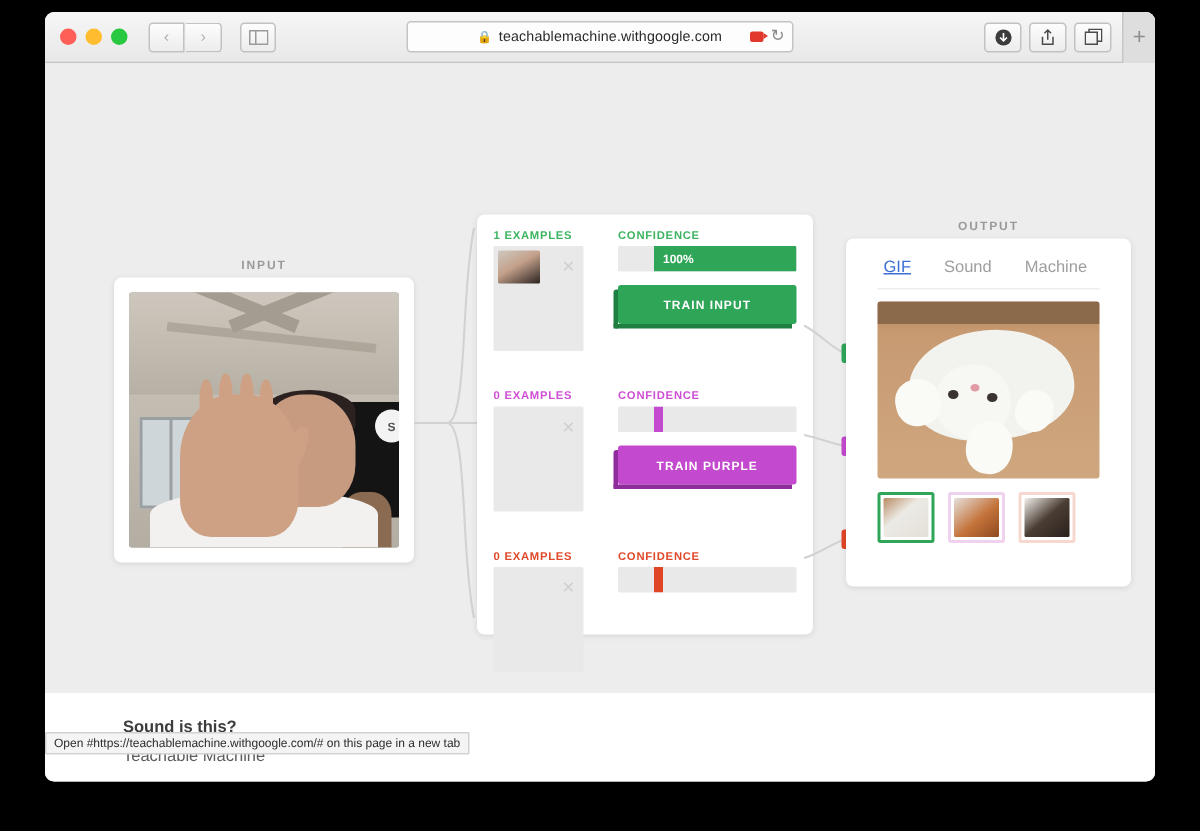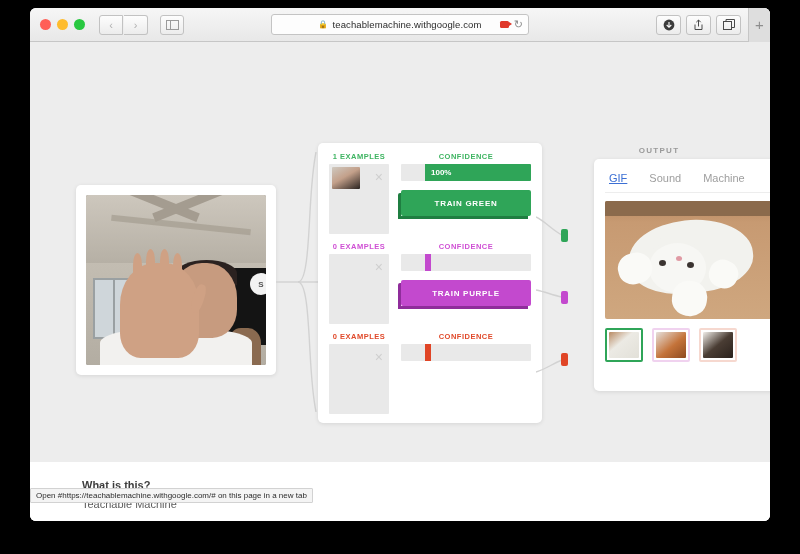--- a/index.html
+++ b/index.html
@@ -155,26 +155,26 @@
   
   #learning-label { left: 288px; top: 88px; width: 224px; }
   .learn-card {
     position: absolute; left: 288px; top: 101px;
     width: 224px; height: 280px;
     background: #fff; border-radius: 5px;
     box-shadow: 0 1px 4px rgba(0,0,0,.10);
     padding: 9px 11px;
   }
   .class-row { position: relative; height: 87px; }
-  .class-row + .class-row { margin-top: 3px; }
+  .class-row + .class-row { margin-top: 20px; }
   .ex-head {
     font-size: 7.5px; font-weight: 700; letter-spacing: .5px;
     margin-bottom: 3px; text-transform: uppercase;
   }
-  .row-inner { display: flex; gap: 12px; text-align: center; }
+  .row-inner { display: flex; gap: 23px; }
   .ex-col { width: 60px; }
   .ex-box {
     width: 60px; height: 70px; background: #e9e9e9;
     position: relative; border-radius: 1px;
   }
   .ex-thumb {
     position: absolute; left: 3px; top: 3px; width: 28px; height: 22px;
     border-radius: 1px; overflow: hidden;
     background: linear-gradient(150deg,#cfc9c0 0%,#c3a08a 45%,#2a2320 100%);
   }
@@ -219,25 +219,25 @@
   .btn-green  { background: #2fa558; }
   .btn-green::before, .btn-green::after  { background: #1f7e41; }
   .btn-purple { background: #c349ce; }
   .btn-purple::before, .btn-purple::after { background: #8f2d9b; }
   .btn-orange { background: #e04526; }
   .btn-orange::before, .btn-orange::after { background: #ab2f16; }
 
   
   #output-label { left: 534px; top: 104px; width: 190px; }
   .out-card {
-    position: absolute; left: 564px; top: 117px;
+    position: absolute; left: 534px; top: 117px;
     width: 190px; height: 232px;
     background: #fff; border-radius: 5px;
     box-shadow: 0 1px 4px rgba(0,0,0,.10);
-    padding: 10px 11px;
+    padding: 10px 21px;
   }
   .out-tabs {
     display: flex; gap: 22px; padding: 3px 4px 8px;
     border-bottom: 1px solid #ededed;
   }
   .out-tab { font-size: 11px; color: #9e9e9e; cursor: pointer; }
   .out-tab.active { color: #3b6fd4; text-decoration: underline; }
   .gif-view {
     margin-top: 8px; height: 118px; border-radius: 2px;
     overflow: hidden; position: relative;
@@ -352,20 +352,21 @@
           <path d="M3 2.5 L3 0.5 L11.5 0.5 L11.5 8.5 L9 8.5" fill="none" stroke="#4a4a4a"></path>
         </svg>
       </div>
       <div class="plusbtn">+</div>
     </div>
   </div>
 
   <div class="page">
     <div class="stage">
 
+      <div class="col-label" id="input-label">INPUT</div>
       <div class="input-card">
         <div class="webcam">
           <div class="wc-ceiling"></div>
           <div class="wc-beam wc-b1"></div>
           <div class="wc-beam wc-b2"></div>
           <div class="wc-beam wc-b3"></div>
           <div class="wc-wall"></div>
           <div class="wc-window"></div>
           <div class="wc-dark"></div>
           <div class="wc-person2"></div>
@@ -399,21 +400,21 @@
               <div class="ex-box">
                 <div class="ex-thumb"></div>
                 <div class="ex-x">×</div>
               </div>
             </div>
             <div class="conf-col">
               <div class="conf-label c-green">CONFIDENCE</div>
               <div class="conf-bar">
                 <div class="conf-fill bg-green" style="width:100%">100%</div>
               </div>
-              <div class="train-btn btn-green">TRAIN GREEN</div>
+              <div class="train-btn btn-green">TRAIN INPUT</div>
             </div>
           </div>
         </div>
 
         <div class="class-row">
           <div class="row-inner">
             <div class="ex-col">
               <div class="ex-head c-purple">0 EXAMPLES</div>
               <div class="ex-box">
                 <div class="ex-x">×</div>
@@ -487,18 +488,18 @@
             <div class="thumb-img"></div>
           </div>
           <div class="thumb t3">
             <div class="thumb-img"></div>
           </div>
         </div>
       </div>
     </div>
 
     <div class="bottom">
-      <div class="what-title">What is this?</div>
+      <div class="what-title">Sound is this?</div>
       <div class="what-sub">Teachable Machine</div>
       <div class="tooltip">Open #https://teachablemachine.withgoogle.com/# on this page in a new tab</div>
     </div>
   </div>
 </div>
 
 </body></html>

